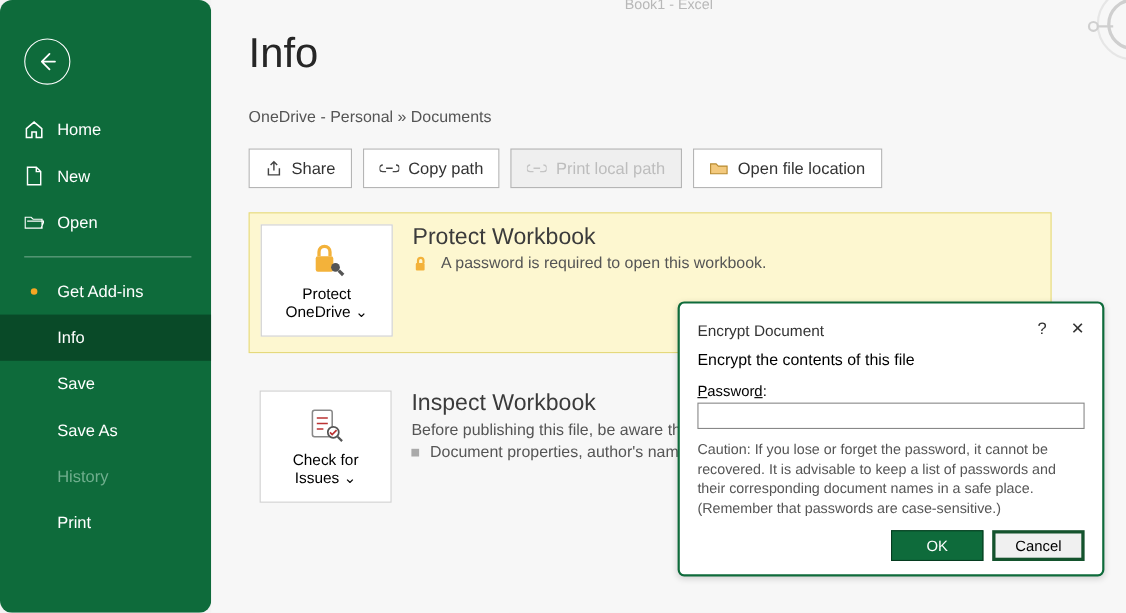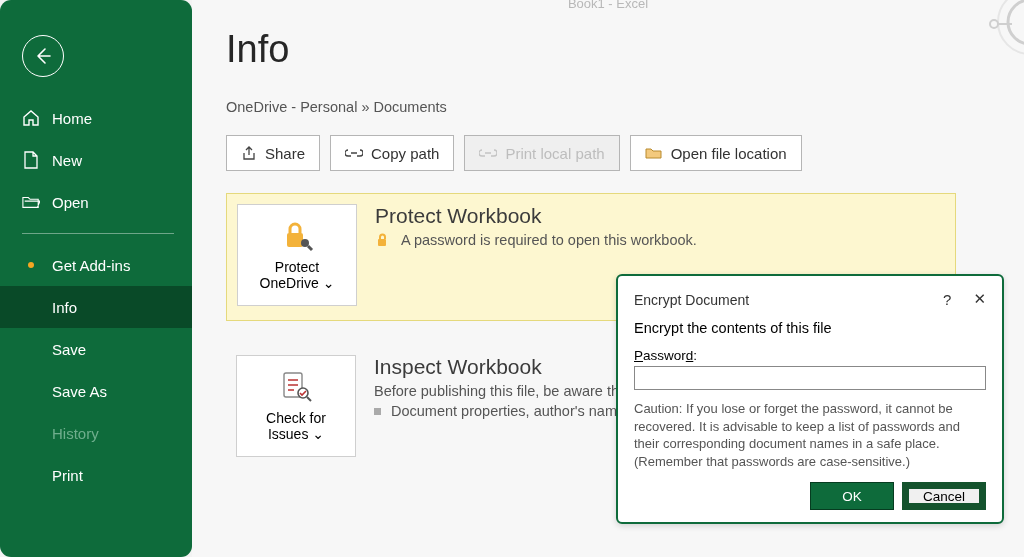--- a/index.html
+++ b/index.html
@@ -38,21 +38,21 @@
   .dialog { position: absolute; left: 616px; top: 274px; width: 388px; background: #fff; border: 2px solid #0e6b3b; border-radius: 6px; padding: 14px 16px 12px 16px; box-shadow: 0 2px 6px rgba(0,0,0,0.15); }
   .dialog-header { display: flex; align-items: flex-end; justify-content: space-between; font-size: 14px; color: #333; margin-bottom: 12px; }
   .dialog-header .controls { display: flex; align-items: center; gap: 22px; }
   .dialog-header .controls span { cursor: pointer; font-size: 15px; }
   .dialog-header .close { font-size: 18px; font-weight: 400; }
   .dialog-subtitle { font-weight: 400; font-size: 14.5px; margin-bottom: 12px; }
   .dialog-label { font-size: 13.5px; margin-bottom: 3px; }
   .dialog-input { width: 100%; height: 24px; border: 1px solid #888; padding: 0 4px; font-size: 13px; }
   .dialog-caution { font-size: 13px; color: #555; line-height: 1.35; margin-top: 10px; }
   .dialog-buttons { display: flex; justify-content: flex-end; gap: 8px; margin-top: 12px; }
-  .dlg-btn { width: 84px; height: 28px; font-size: 13.5px; border: 7px solid #14532d; background: #f0f0f0; cursor: pointer; }
+  .dlg-btn { width: 84px; height: 28px; font-size: 13.5px; border: 3px solid #14532d; background: #f0f0f0; cursor: pointer; }
   .dlg-btn.primary { background: #0e6b3b; color: #fff; border: 1px solid #063c20; margin-left: 20px; }
 
   .deco-ring { position: absolute; top: -16px; right: -34px; width: 76px; height: 76px; }
 </style>
 </head>
 <body>
 
 <div class="sidebar">
   <div class="back-btn">
     <svg width="20" height="20" viewBox="0 0 20 20">

